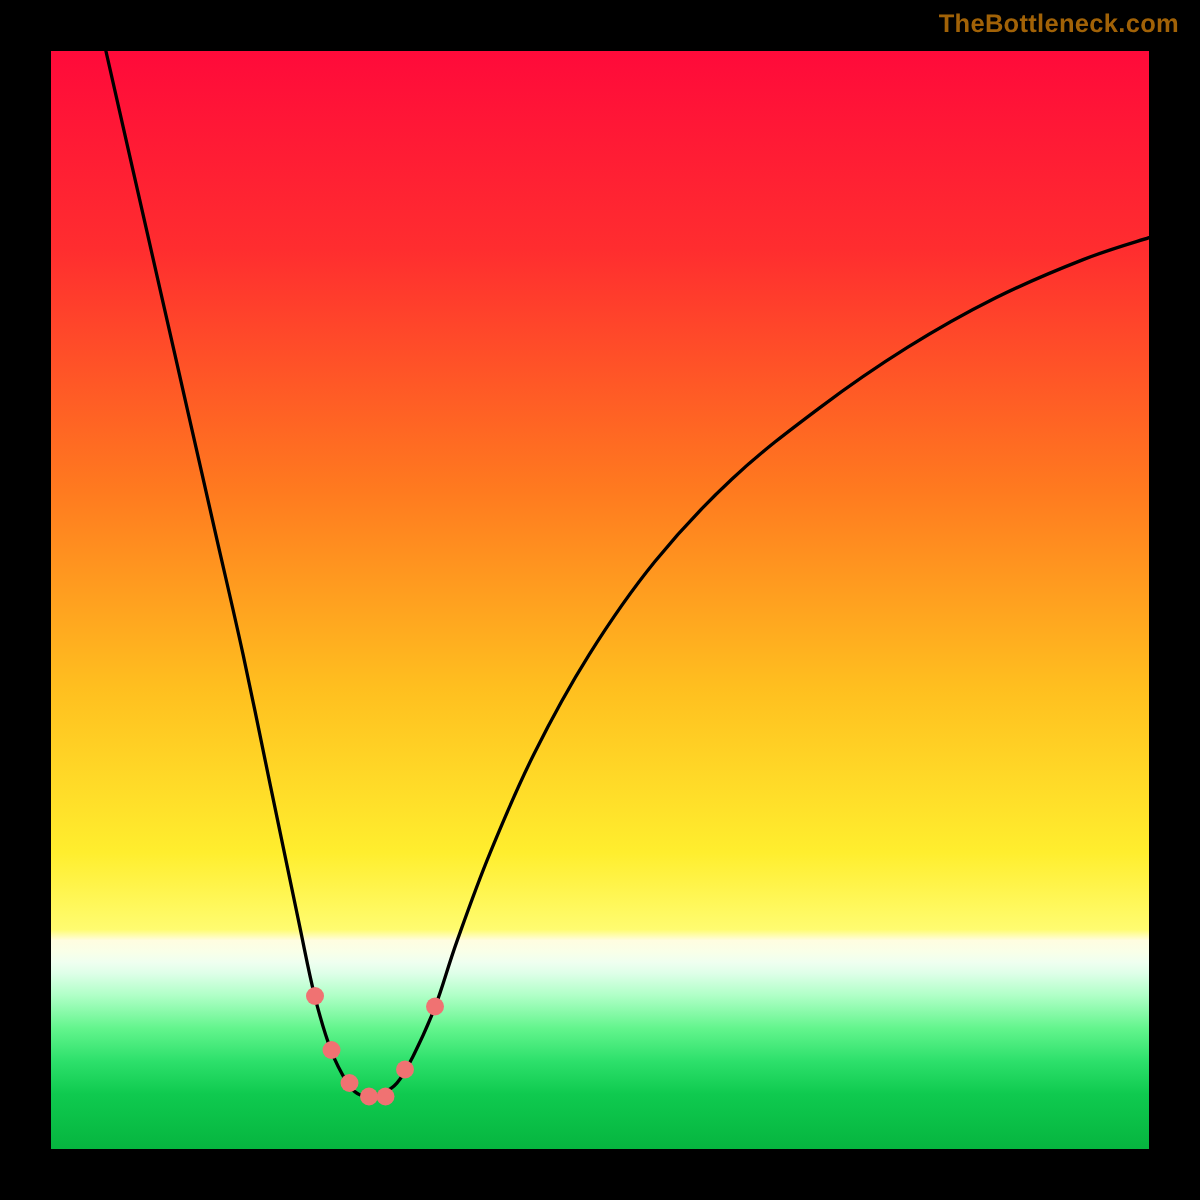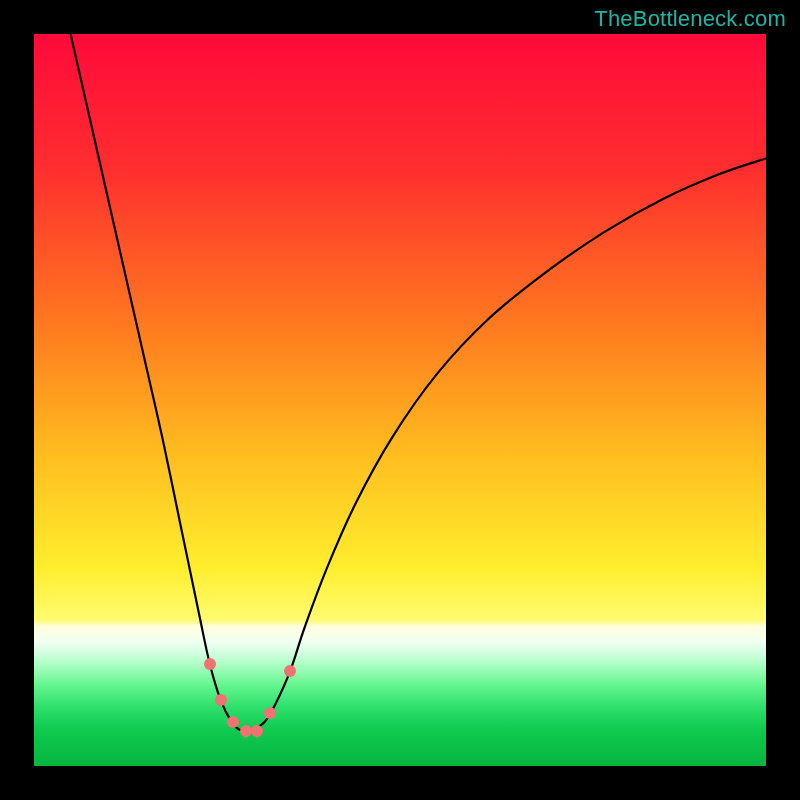--- a/index.html
+++ b/index.html
@@ -14,25 +14,25 @@
   .root {
     position: relative;
     width: 800px;
     height: 800px;
     background: #000;
   }
   .watermark {
     position: absolute;
     top: 6px;
     right: 14px;
-    color: #14b8a6;
-    font-size: 22px;
+    color: #a16207;
+    font-size: 17px;
     letter-spacing: 0.2px;
     z-index: 50;
-    font-weight: 400;
+    font-weight: 700;
   }
   .plot-frame {
     position: absolute;
     left: 34px;
     top: 34px;
     width: 732px;
     height: 732px;
     overflow: hidden;
   }
   .bg-gradient {

